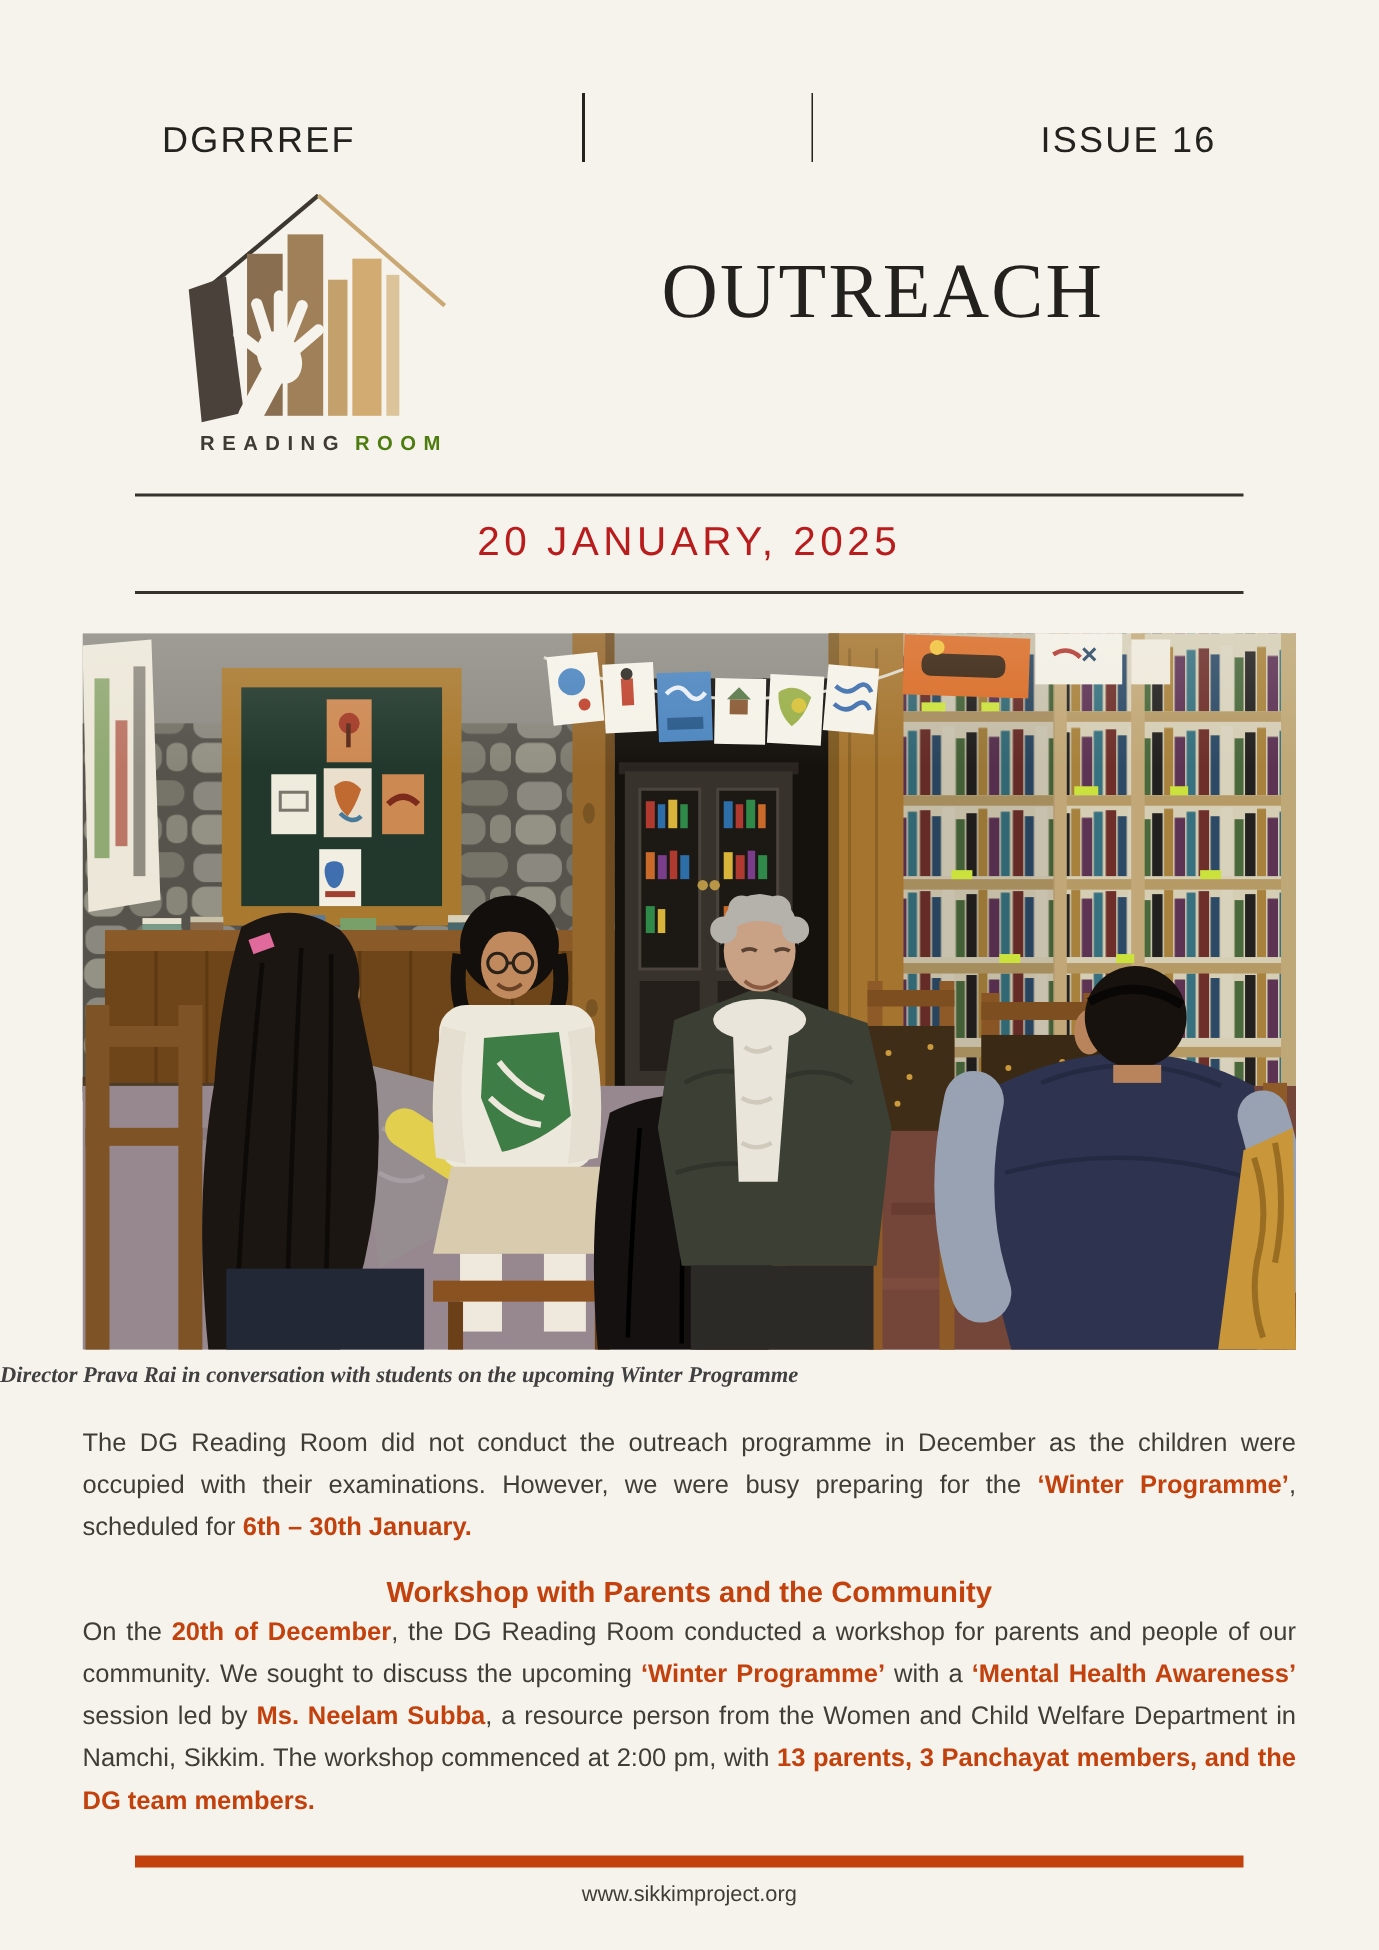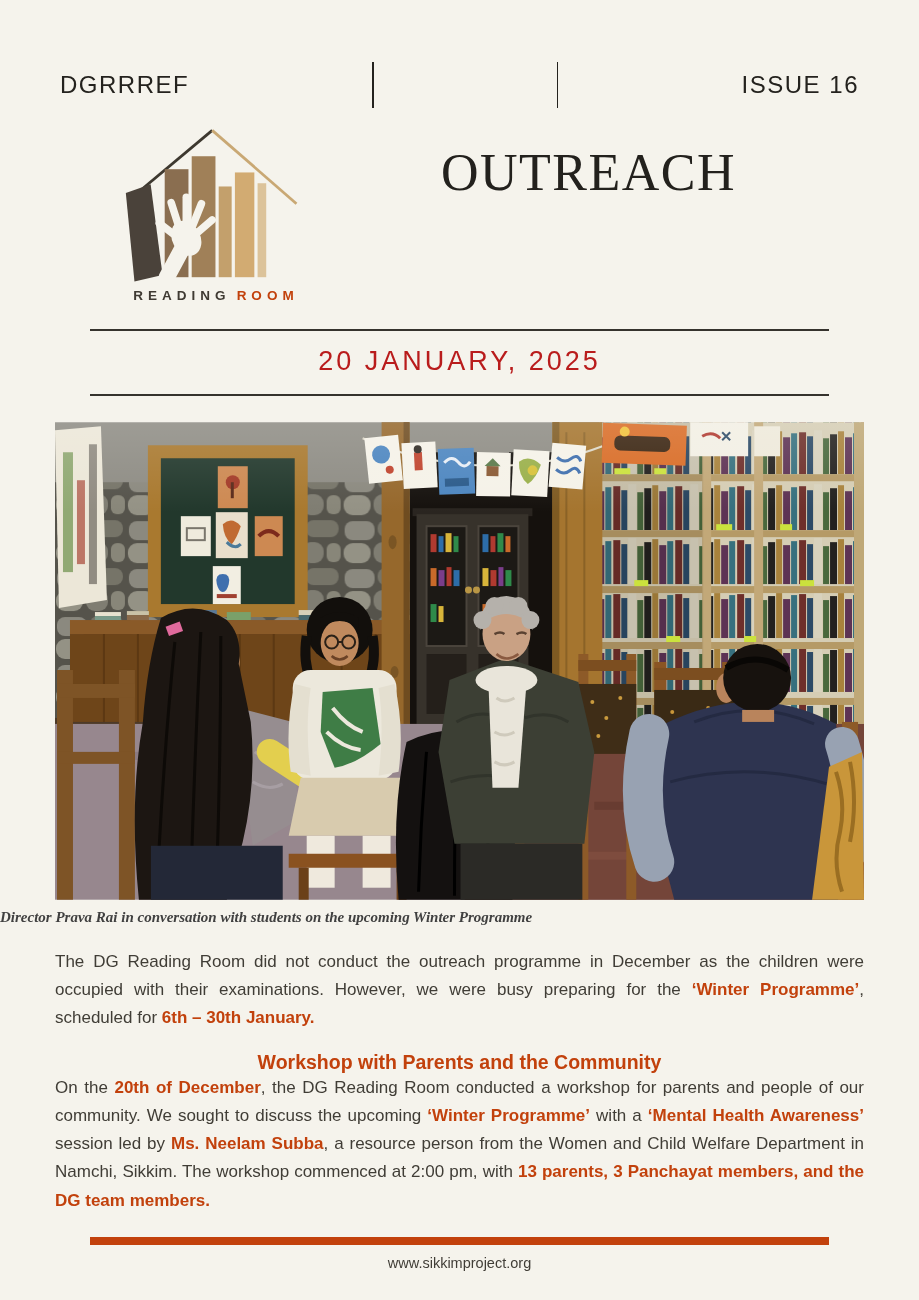--- a/index.html
+++ b/index.html
@@ -6,34 +6,34 @@
   html,body { width:919px; height:1300px; }
   body {
     background:#f5f3ec;
     font-family:"Liberation Sans", sans-serif;
     color:#3d3a34;
     position:relative;
     overflow:hidden;
   }
   
   .header {
-    display:flex; align-items:center; justify-content:space-between;
-    margin:0 60px; padding-top:62px;
+    display:flex; align-items:flex-end; justify-content:space-between;
+    margin:0 108px; padding-top:62px;
     font-size:24px; letter-spacing:1.5px; font-weight:500; color:#24221e;
   }
   .header .sep { width:1.5px; height:46px; background:#24221e; }
   
   .masthead { display:flex; margin-top:18px; padding-left:96px; }
   .logo-block { width:240px; text-align:center; }
   .logo-svg { display:block; margin:0 auto; }
   .logo-words { font-size:13.5px; font-weight:700; letter-spacing:5px; margin-top:0px; white-space:nowrap; }
   .logo-words .w1 { color:#3f3a33; }
-  .logo-words .w2 { color:#c2410c; margin-left:6px; }
+  .logo-words .w2 { color:#4d7c0f; margin-left:6px; }
   .title-block {
-    flex:1; text-align:center; padding-right:78px; margin-top:20px;
+    flex:1; text-align:center; padding-right:78px; margin-top:42px;
     font-family:"Liberation Serif", serif;
     font-size:52px; line-height:1.05; letter-spacing:1.5px; color:#23211d;
   }
   
   .dateline {
     margin:26px 90px 0;
     border-top:2px solid #35322d; border-bottom:2px solid #35322d;
     text-align:center; padding:15px 0 17px;
     font-size:27px; letter-spacing:3px; color:#b91c1c;
   }

